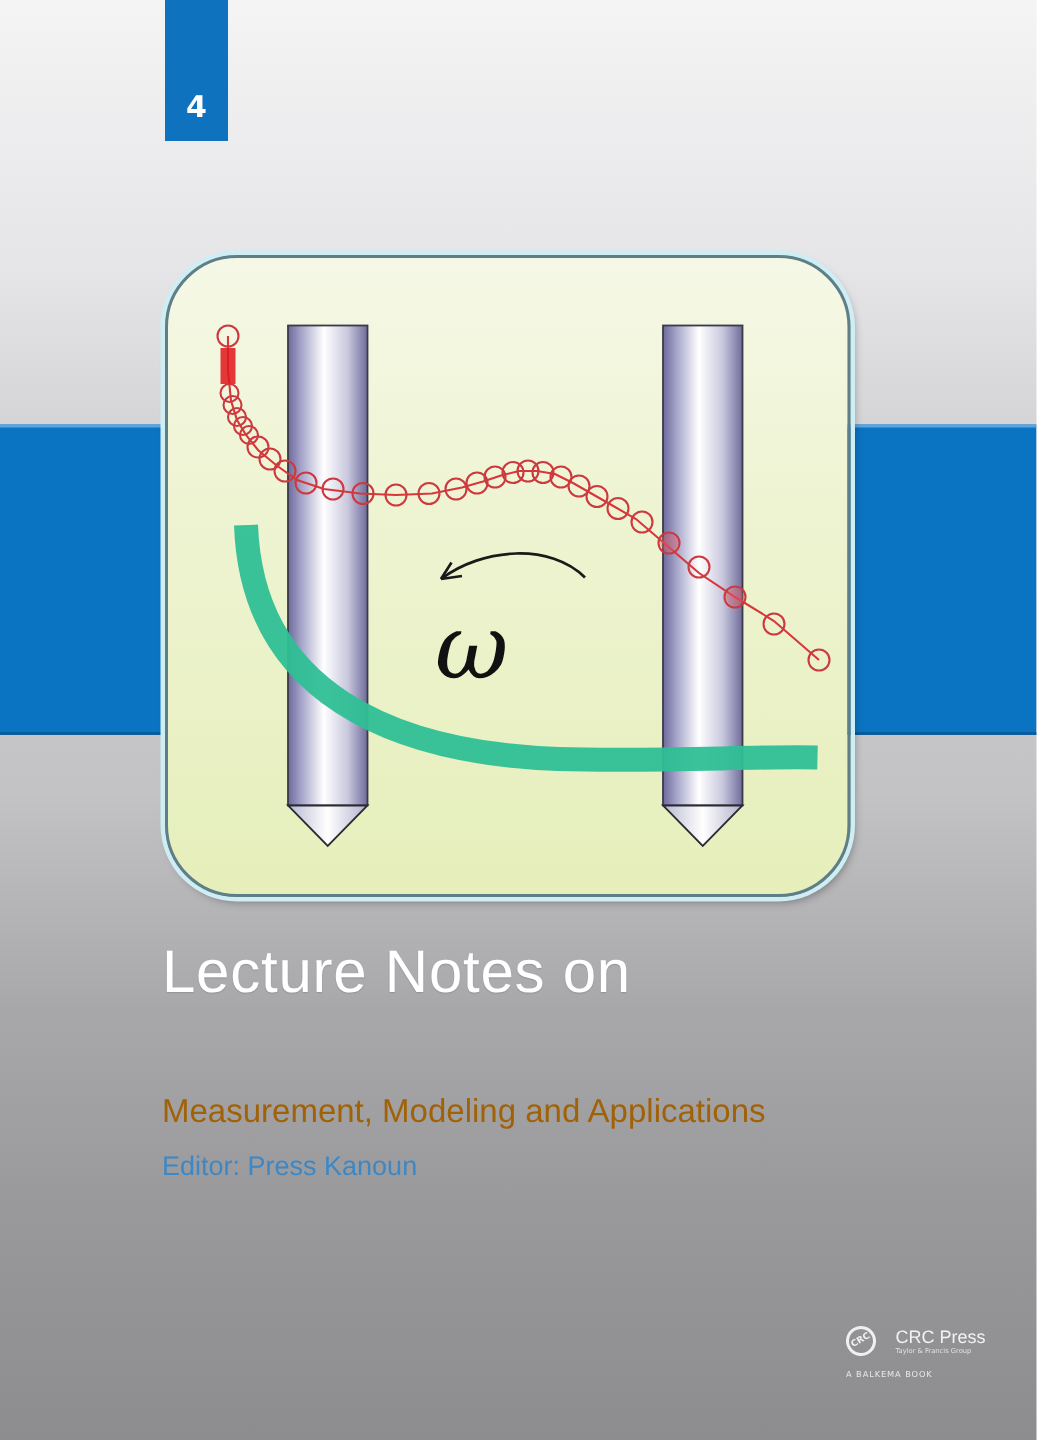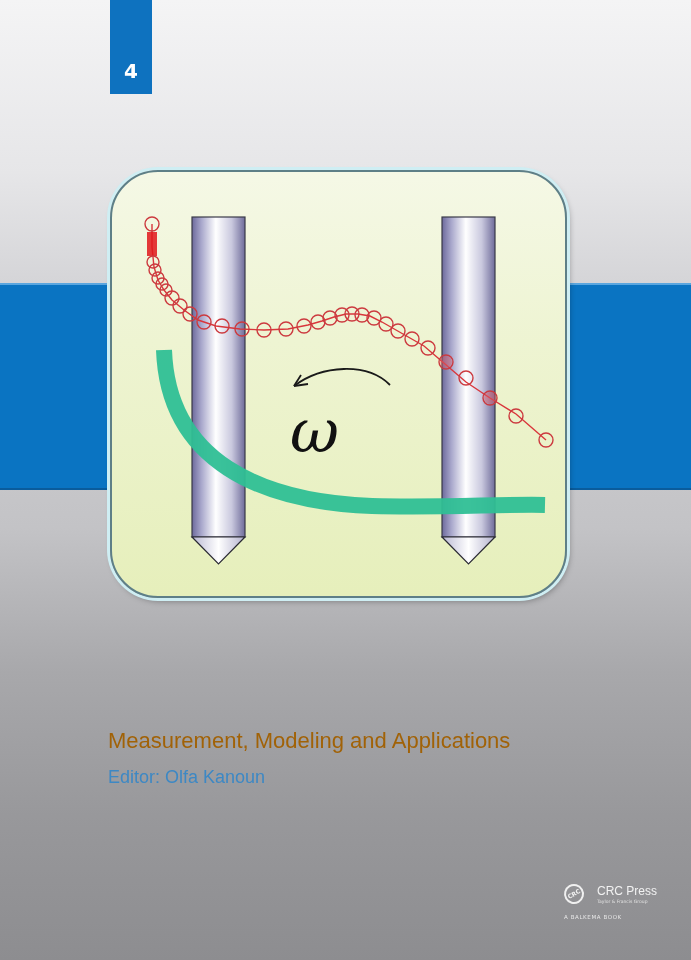--- a/index.html
+++ b/index.html
@@ -150,22 +150,23 @@
         <circle cx="404" cy="244" r="7"></circle>
         <circle cx="434" cy="268" r="7"></circle>
       </g>
       <circle cx="334" cy="190" r="6" fill="#e25a63" opacity="0.45"></circle>
       <circle cx="378" cy="226" r="6" fill="#e25a63" opacity="0.45"></circle>
     </g>
   </svg>
 </div>
 
 <div class="title">
+  <div>Lecture Notes on</div>
 </div>
 <div class="subtitle">Measurement, Modeling and Applications</div>
-<div class="editor">Editor: Olfa Kanoun</div>
+<div class="editor">Editor: Press Kanoun</div>
 
 <div class="publisher">
   <div class="crc-logo">CRC</div>
   <div class="crc-name">CRC Press</div>
   <div class="crc-sub">Taylor &amp; Francis Group</div>
   <div class="crc-imprint">A BALKEMA BOOK</div>
 </div>
 
 </body></html>

